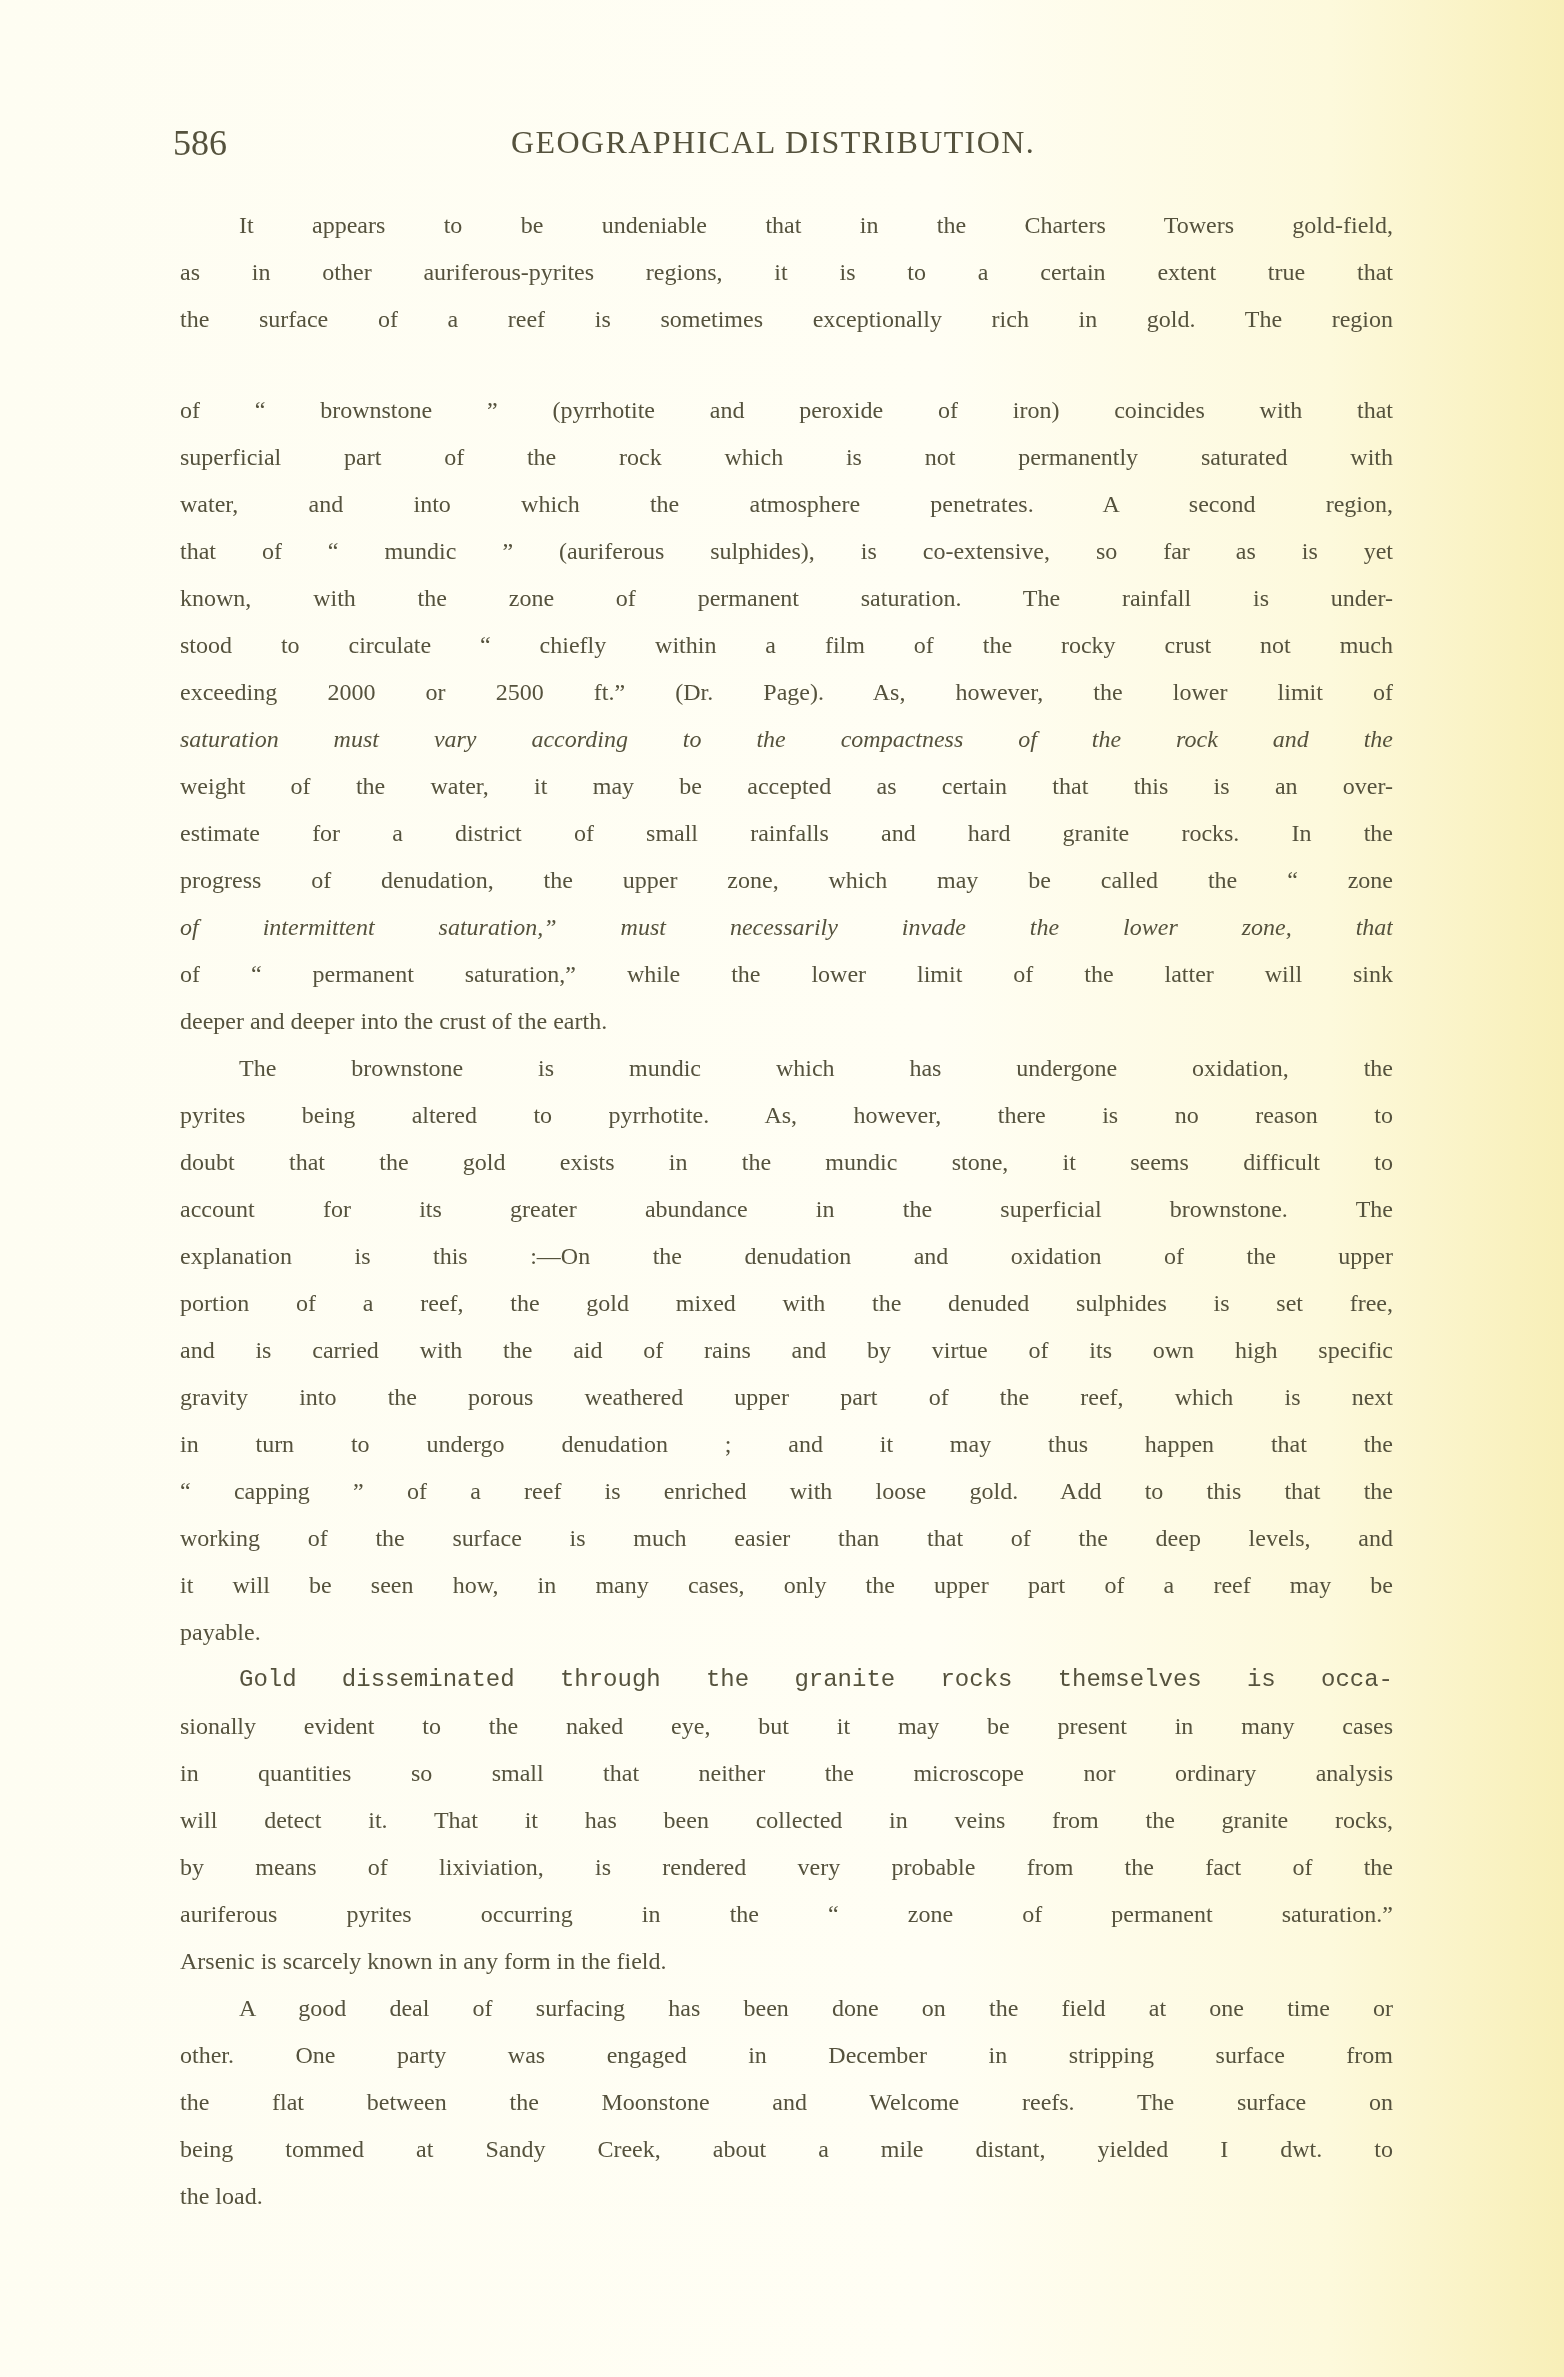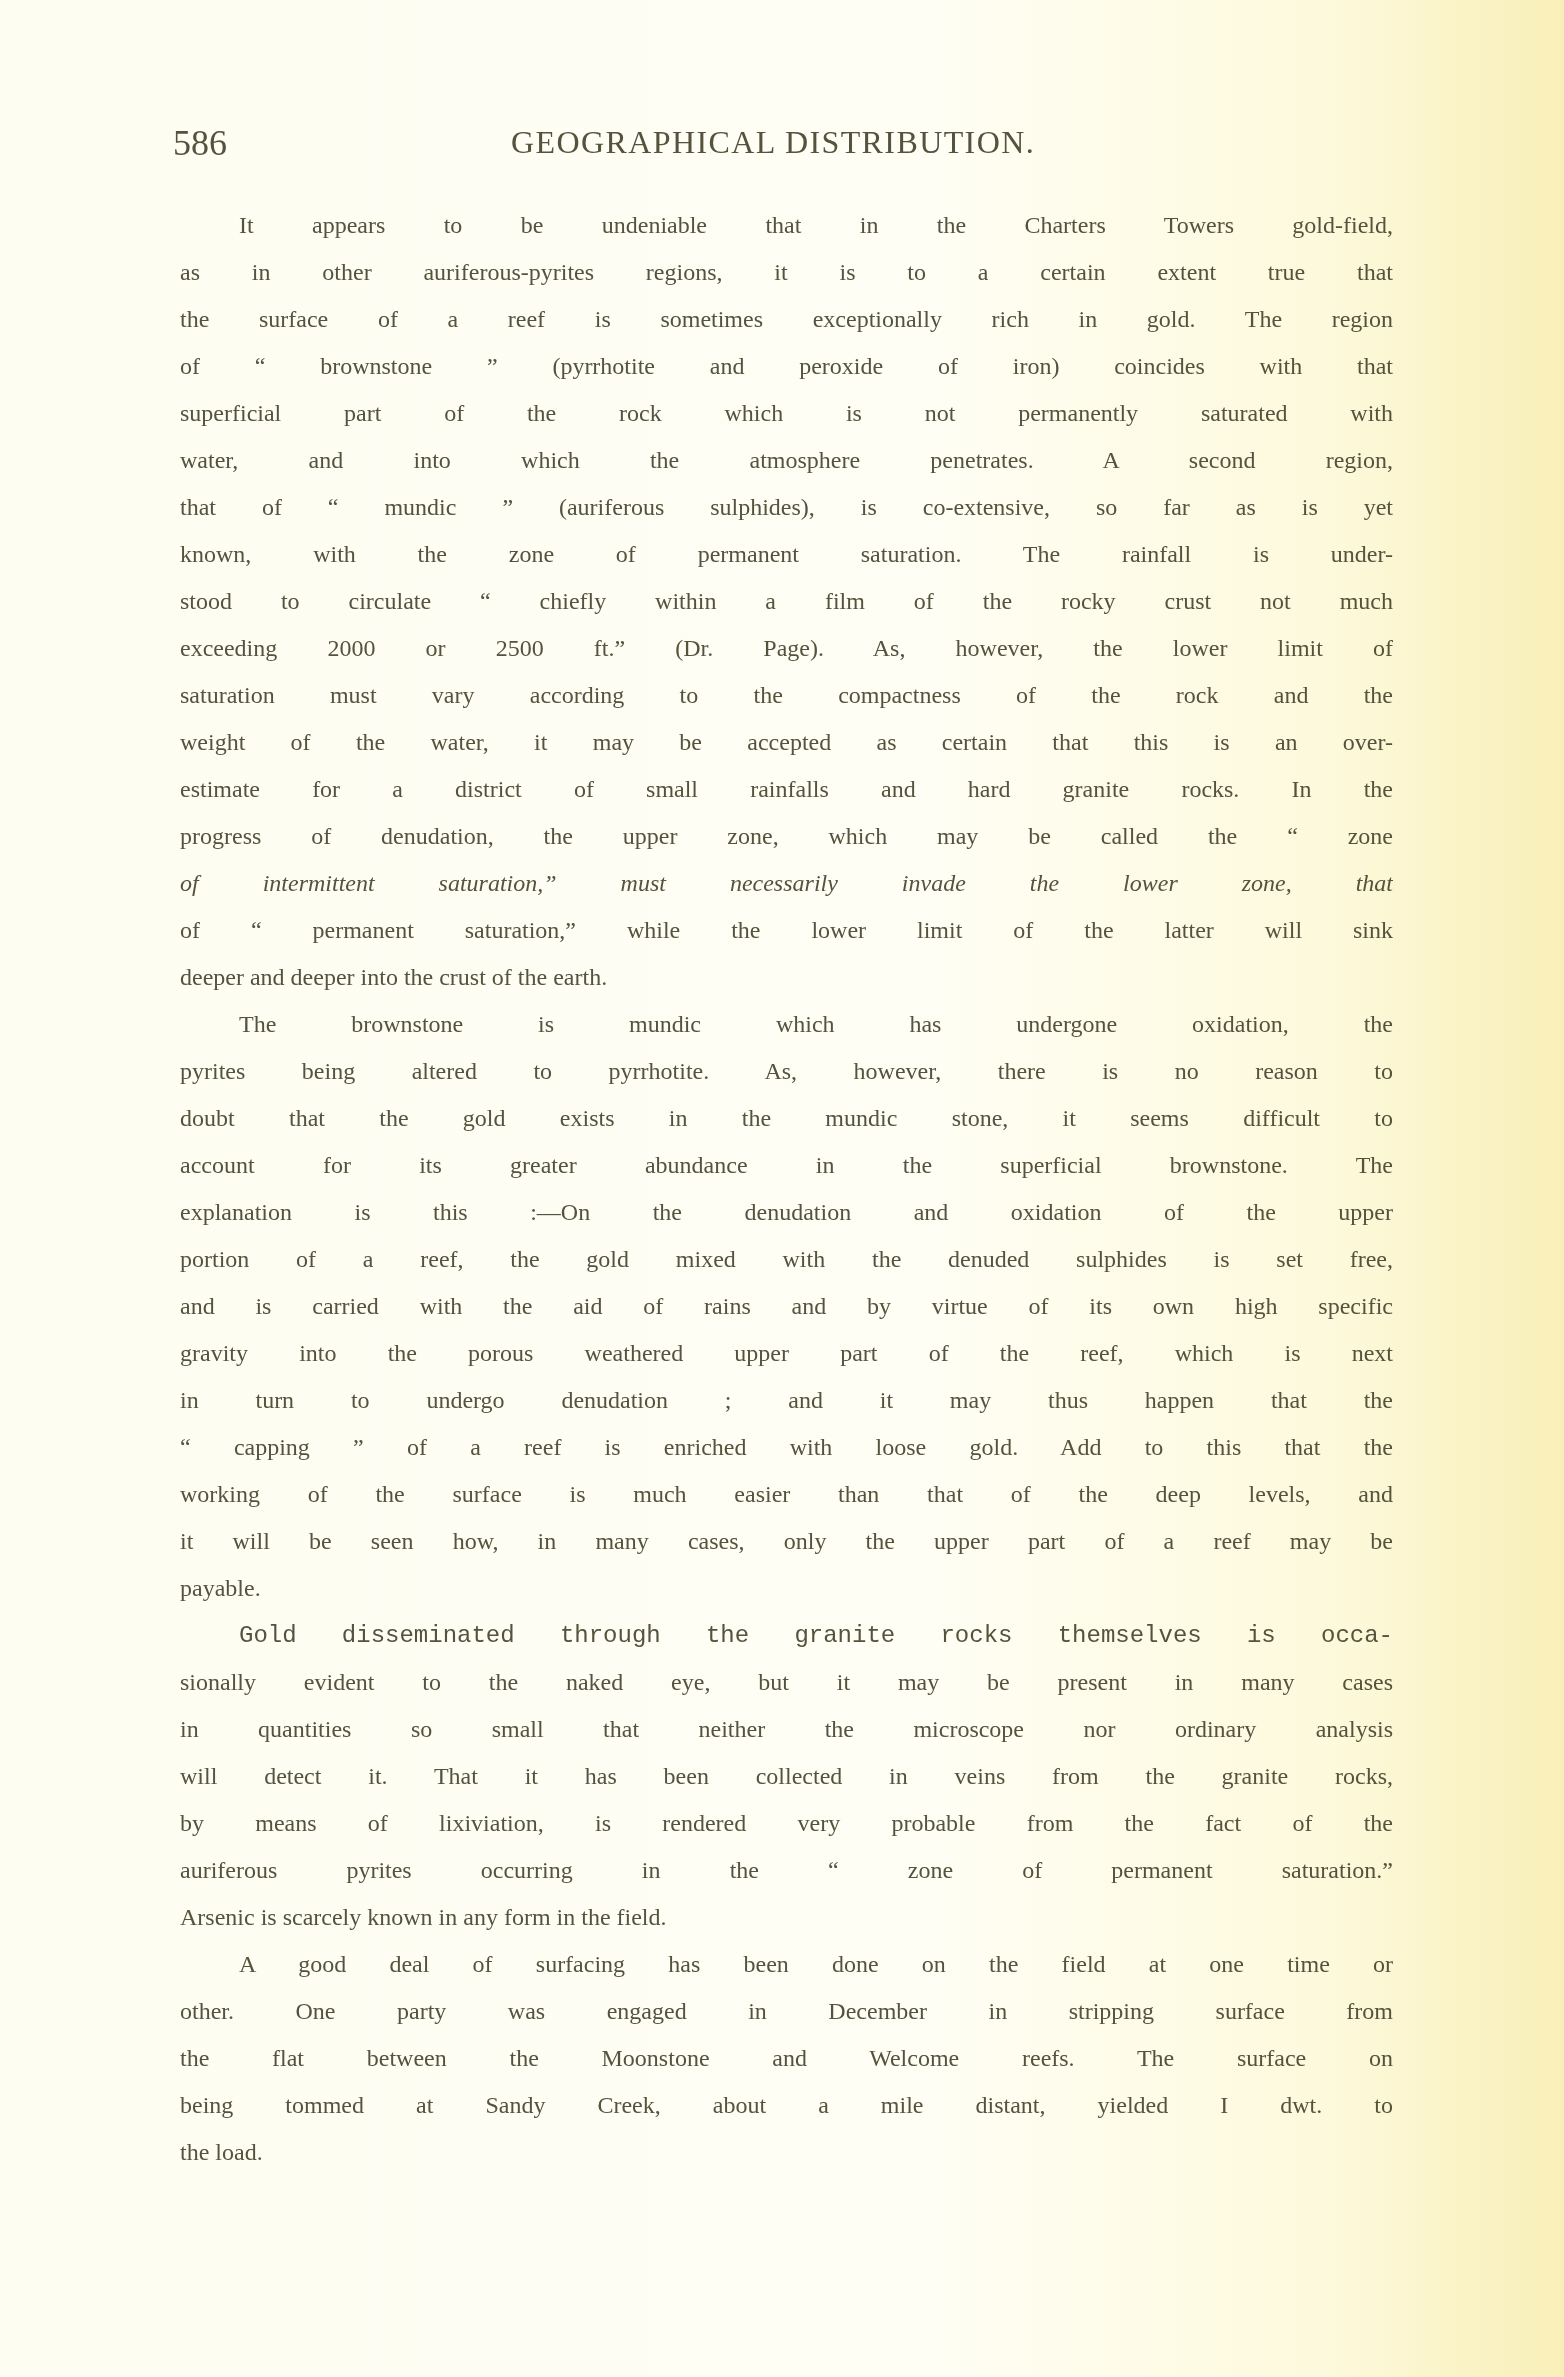--- a/index.html
+++ b/index.html
@@ -34,28 +34,28 @@
 <body>
 
 <div class="page-number">586</div>
 <div class="running-head">GEOGRAPHICAL DISTRIBUTION.</div>
 
 <div class="text-body">
   <div>
     <span class="line indent" style="white-space: normal; overflow: hidden;">It appears to be undeniable that in the Charters Towers gold-field,</span>
     <span class="line" style="white-space: normal; overflow: hidden;">as in other auriferous-pyrites regions, it is to a certain extent true that</span>
     <span class="line" style="white-space: normal; overflow: hidden;">the surface of a reef is sometimes exceptionally rich in gold.  The region</span>
-    <span class="line" style="white-space: normal; overflow: hidden;">of “ brownstone ” (pyrrhotite and peroxide of iron) coincides with that</span>
+    <span class="line" style="white-space: normal; overflow: hidden; margin-top: 44px;">of “ brownstone ” (pyrrhotite and peroxide of iron) coincides with that</span>
     <span class="line" style="white-space: normal; overflow: hidden;">superficial part of the rock which is not permanently saturated with</span>
     <span class="line" style="white-space: normal; overflow: hidden;">water, and into which the atmosphere penetrates.  A second region,</span>
     <span class="line" style="white-space: normal; overflow: hidden;">that of “ mundic ” (auriferous sulphides), is co-extensive, so far as is yet</span>
     <span class="line" style="white-space: normal; overflow: hidden;">known, with the zone of permanent saturation.  The rainfall is under-</span>
     <span class="line" style="white-space: normal; overflow: hidden;">stood to circulate “ chiefly within a film of the rocky crust not much</span>
     <span class="line" style="white-space: normal; overflow: hidden;">exceeding 2000 or 2500 ft.” (Dr. Page).  As, however, the lower limit of</span>
-    <span class="line" style="white-space: normal; overflow: hidden;">saturation must vary according to the compactness of the rock and the</span>
+    <span class="line" style="white-space: normal; overflow: hidden; font-style: italic;">saturation must vary according to the compactness of the rock and the</span>
     <span class="line" style="white-space: normal; overflow: hidden;">weight of the water, it may be accepted as certain that this is an over-</span>
     <span class="line" style="white-space: normal; overflow: hidden;">estimate for a district of small rainfalls and hard granite rocks.  In the</span>
     <span class="line" style="white-space: normal; overflow: hidden;">progress of denudation, the upper zone, which may be called the “ zone</span>
     <span class="line" style="white-space: normal; overflow: hidden; font-style: italic;">of intermittent saturation,” must necessarily invade the lower zone, that</span>
     <span class="line" style="white-space: normal; overflow: hidden;">of “ permanent saturation,” while the lower limit of the latter will sink</span>
     <span class="line last" style="white-space: normal; overflow: hidden;">deeper and deeper into the crust of the earth.</span>
   </div>
   <div>
     <span class="line indent" style="white-space: normal; overflow: hidden;">The brownstone is mundic which has undergone oxidation, the</span>
     <span class="line" style="white-space: normal; overflow: hidden;">pyrites being altered to pyrrhotite.  As, however, there is no reason to</span>

